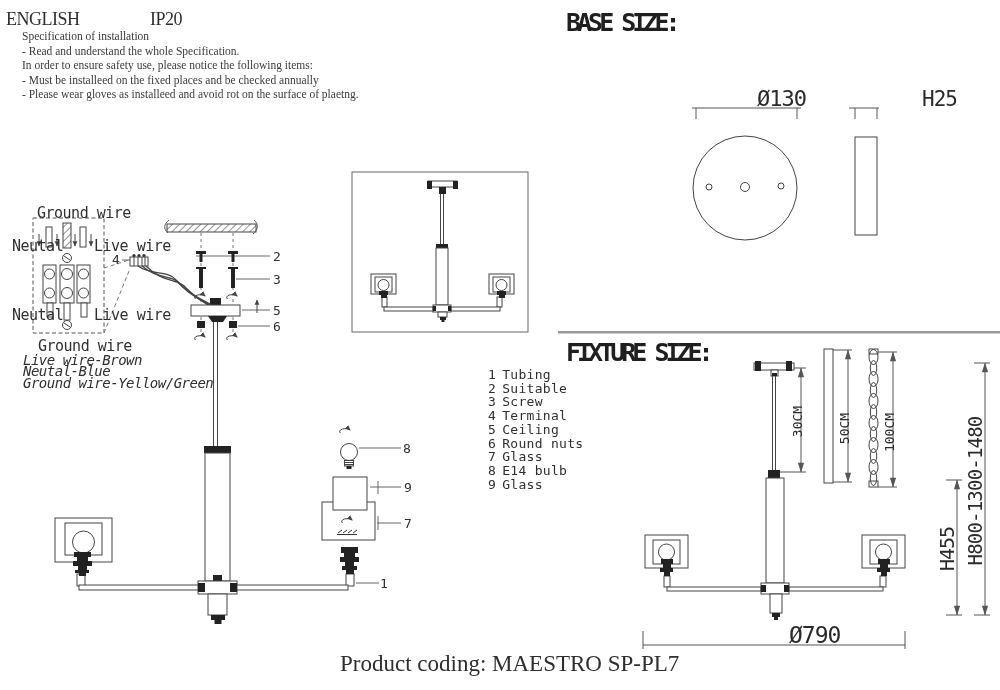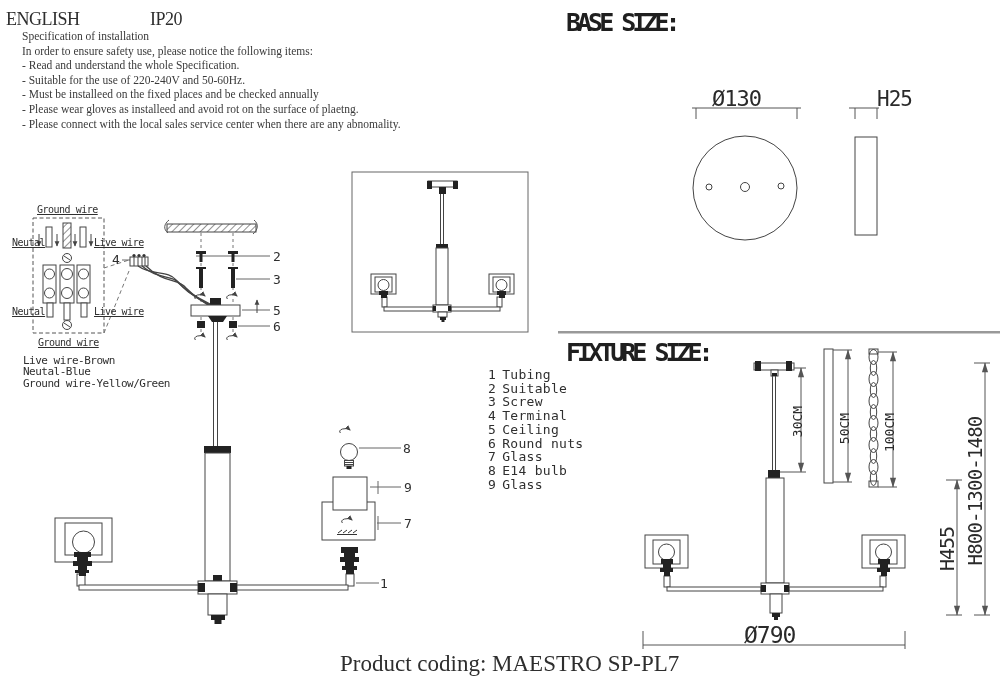--- a/index.html
+++ b/index.html
@@ -3,26 +3,26 @@
 <meta charset="utf-8">
 <style>
   html,body{margin:0;padding:0;}
   body{width:1000px;height:690px;background:#fff;position:relative;overflow:hidden;
        font-family:"Liberation Sans", sans-serif;color:#333;}
   .abs{position:absolute;white-space:nowrap;}
   .sans{font-family:Liberation Serif, serif;}
   .mono{font-family:"DejaVu Sans Mono", monospace;}
   .h1{font-size:18px;letter-spacing:-0.5px;color:#2e2e2e;}
   .spec{font-size:11.5px;line-height:14.6px;color:#3a3a3a;}
-  .wlab{font-size:10px;letter-spacing:-0.5px;color:#2f2f2f;text-decoration:underline;}
-  .legend{font-size:11px;line-height:11.3px;letter-spacing:-0.5px;color:#2f2f2f;}
+  .wlab{font-size:15px;letter-spacing:-0.5px;color:#2f2f2f;}
+  .legend{font-size:14px;line-height:11.3px;letter-spacing:-0.5px;color:#2f2f2f;font-style:italic;}
   .plist{font-size:13px;line-height:13.7px;letter-spacing:0.3px;color:#2f2f2f;margin-left:36px;}
   .plist .num{display:inline-block;min-width:8px;margin-right:6px;}
   .callout{font-size:13px;color:#2f2f2f;}
-  .bigdim{font-size:22px;letter-spacing:-1px;color:#2a2a2a;}
+  .bigdim{font-size:22px;letter-spacing:-1px;color:#2a2a2a;margin-left:45px;}
   .heading{font-size:25px;letter-spacing:-4px;color:#1f1f1f;font-weight:bold;}
   .vdim{position:absolute;transform:rotate(-90deg);transform-origin:center;white-space:nowrap;
         text-align:center;font-family:"DejaVu Sans Mono", monospace;color:#2a2a2a;}
   .footer{font-size:23px;color:#2e2e2e;}
   svg{position:absolute;left:0;top:0;}
 </style>
 </head>
 <body>
 
 <svg width="1000" height="690" viewBox="0 0 1000 690">
@@ -319,26 +319,24 @@
     <line x1="643" y1="631" x2="643" y2="649" stroke="#555"></line>
     <line x1="905" y1="631" x2="905" y2="649" stroke="#555"></line>
   </g>
 </svg>
 
 <div class="abs sans h1" style="left:6px;top:9px;">ENGLISH</div>
 <div class="abs sans h1" style="left:150px;top:9px;">IP20</div>
 
 <div class="abs sans spec" style="left:22px;top:29px;">
   <div>Specification of installation</div>
+  <div>- Read and understand the whole Specification.</div>
   <div>In order to ensure safety use, please notice the following items:</div>
-  <div>- Read and understand the whole Specification.</div>
-  <div>- Suitable for the use of 220-240V and 50-60Hz.</div>
   <div>- Must be installeed on the fixed places and be checked annually</div>
   <div>- Please wear gloves as installeed and avoid rot on the surface of plaetng.</div>
-  <div>- Please connect with the local sales service center when there are any abnomality.</div>
 </div>
 
 <div class="abs mono wlab" style="left:37px;top:204px;">Ground wire</div>
 <div class="abs mono wlab" style="left:12px;top:237px;">Neutal</div>
 <div class="abs mono wlab" style="left:94px;top:237px;">Live wire</div>
 <div class="abs mono wlab" style="left:12px;top:306px;">Neutal</div>
 <div class="abs mono wlab" style="left:94px;top:306px;">Live wire</div>
 <div class="abs mono wlab" style="left:38px;top:337px;">Ground wire</div>
 
 <div class="abs mono legend" style="left:23px;top:355px;">

